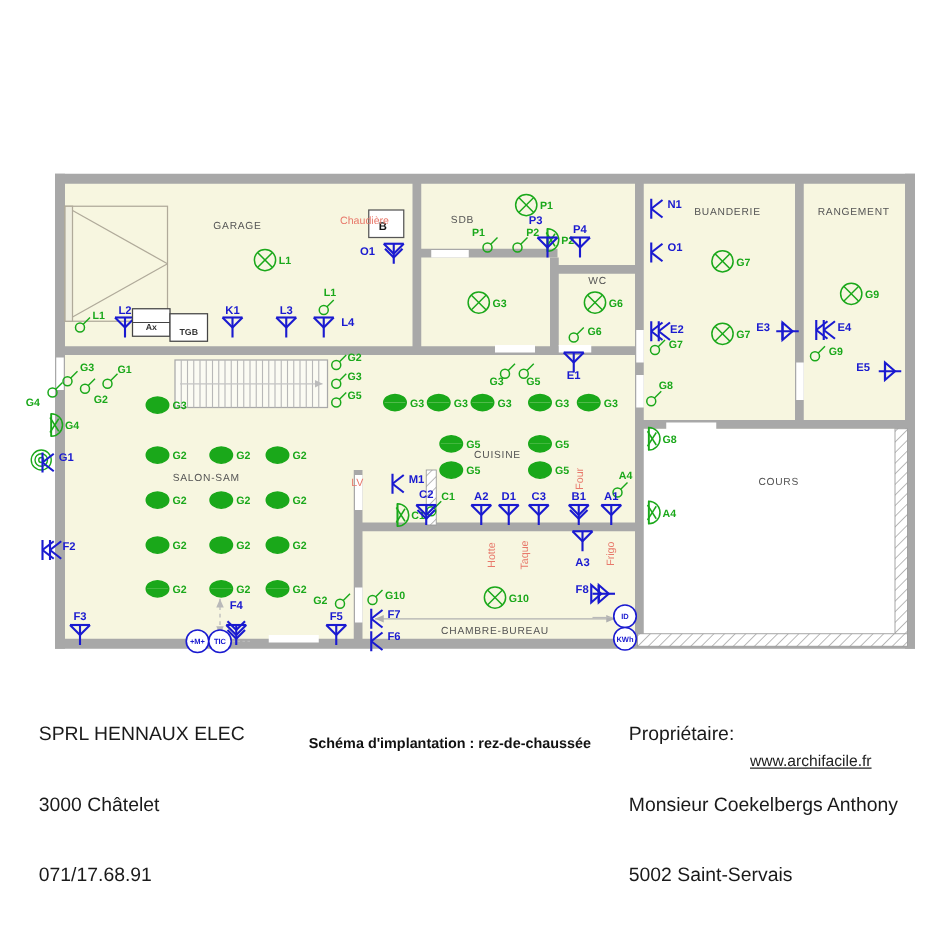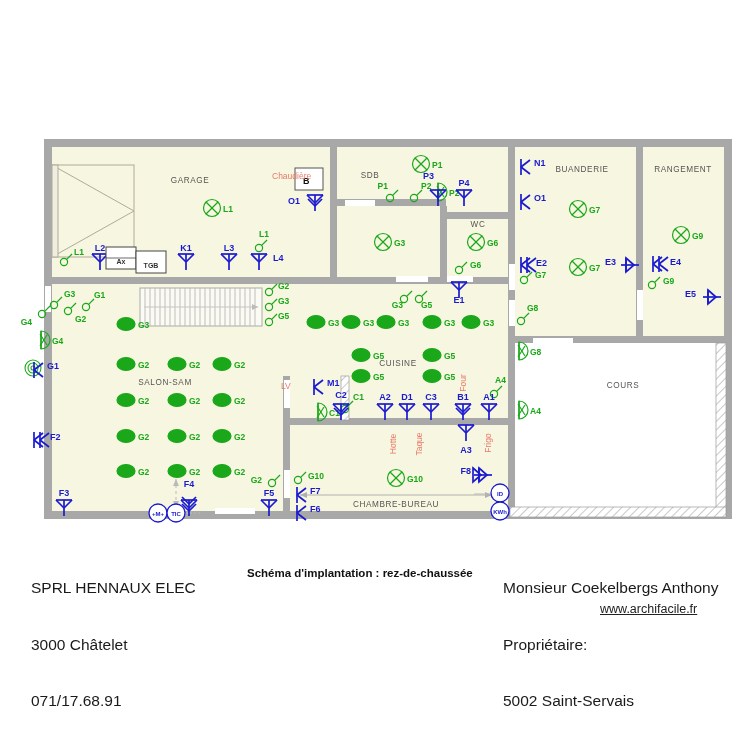--- a/index.html
+++ b/index.html
@@ -6,21 +6,21 @@
   body{width:750px;height:750px;position:relative;
        font-family:"Liberation Sans","DejaVu Sans",sans-serif;
        -webkit-font-smoothing:antialiased;overflow:hidden;}
 
   #plan{position:absolute;left:0;top:0;width:750px;height:750px;}
 
   
   .txtblock{position:absolute;color:#1a1a1a;white-space:pre;line-height:1.22;}
   #company{left:31px;top:541px;font-size:15.5px;}
   #owner{left:503px;top:541px;font-size:15.5px;}
-  #schema{left:247px;top:566px;font-size:11.5px;font-weight:bold;color:#111;}
+  #schema{left:247px;top:588px;font-size:11.5px;font-weight:bold;color:#111;}
   #siteurl{left:600px;top:602px;font-size:12.5px;color:#222;text-decoration:underline;}
 
   .ln{display:block;}
 
   
   text{font-family:"Liberation Sans","DejaVu Sans",sans-serif;}
 </style>
 </head>
 <body>
 
@@ -734,19 +734,19 @@
     </g>
 </svg>
 
 <div class="txtblock" id="company">
   <span class="ln">SPRL HENNAUX ELEC</span>
   <span class="ln">3000 Châtelet</span>
   <span class="ln">071/17.68.91</span>
 </div>
 
 <div class="txtblock" id="owner">
+  <span class="ln">Propriétaire:</span>
   <span class="ln">Monsieur Coekelbergs Anthony</span>
-  <span class="ln">Propriétaire:</span>
   <span class="ln">5002 Saint-Servais</span>
 </div>
 
 <div class="txtblock" id="schema">Schéma d'implantation : rez-de-chaussée</div>
 <div class="txtblock" id="siteurl">www.archifacile.fr</div>
 
 </body></html>

